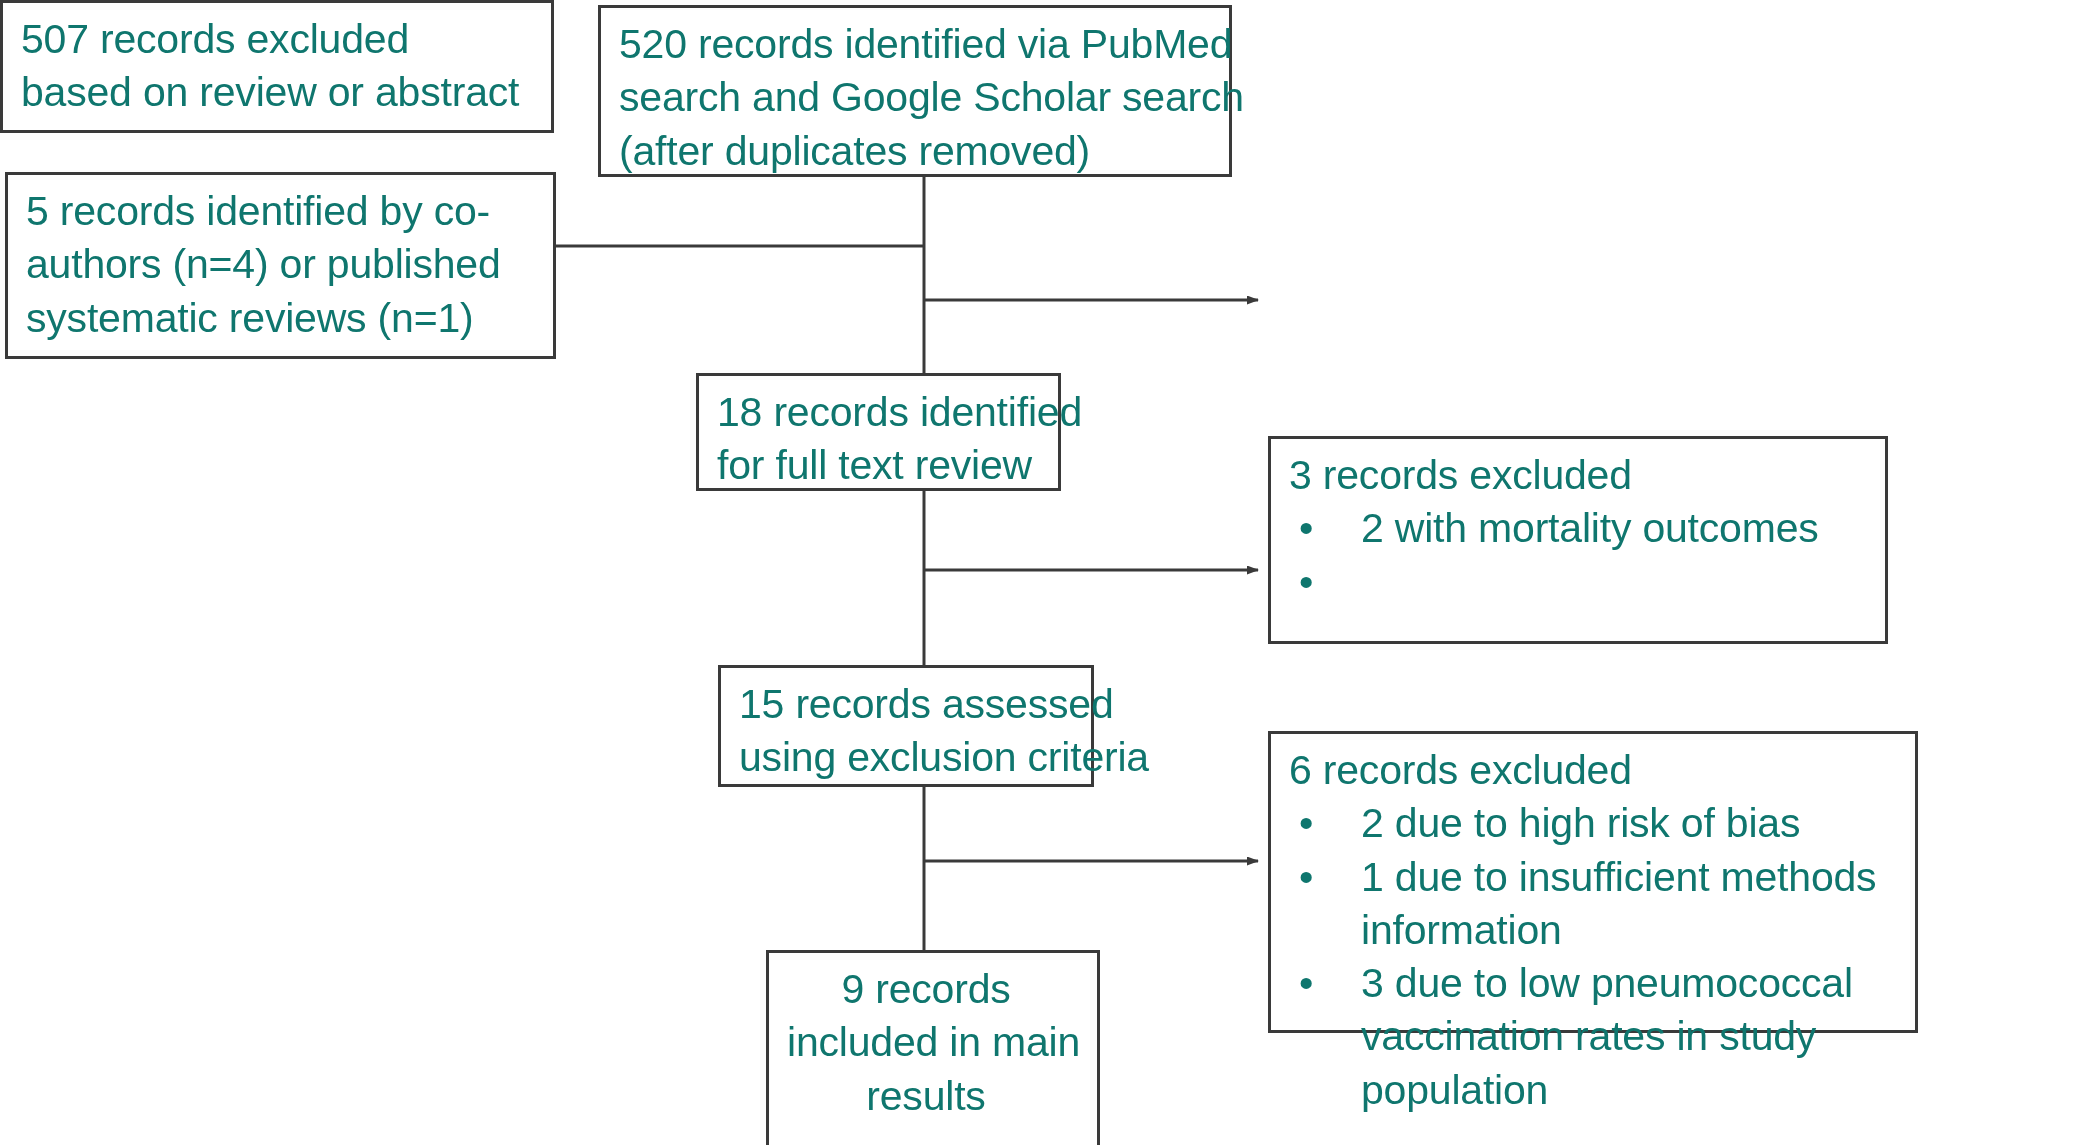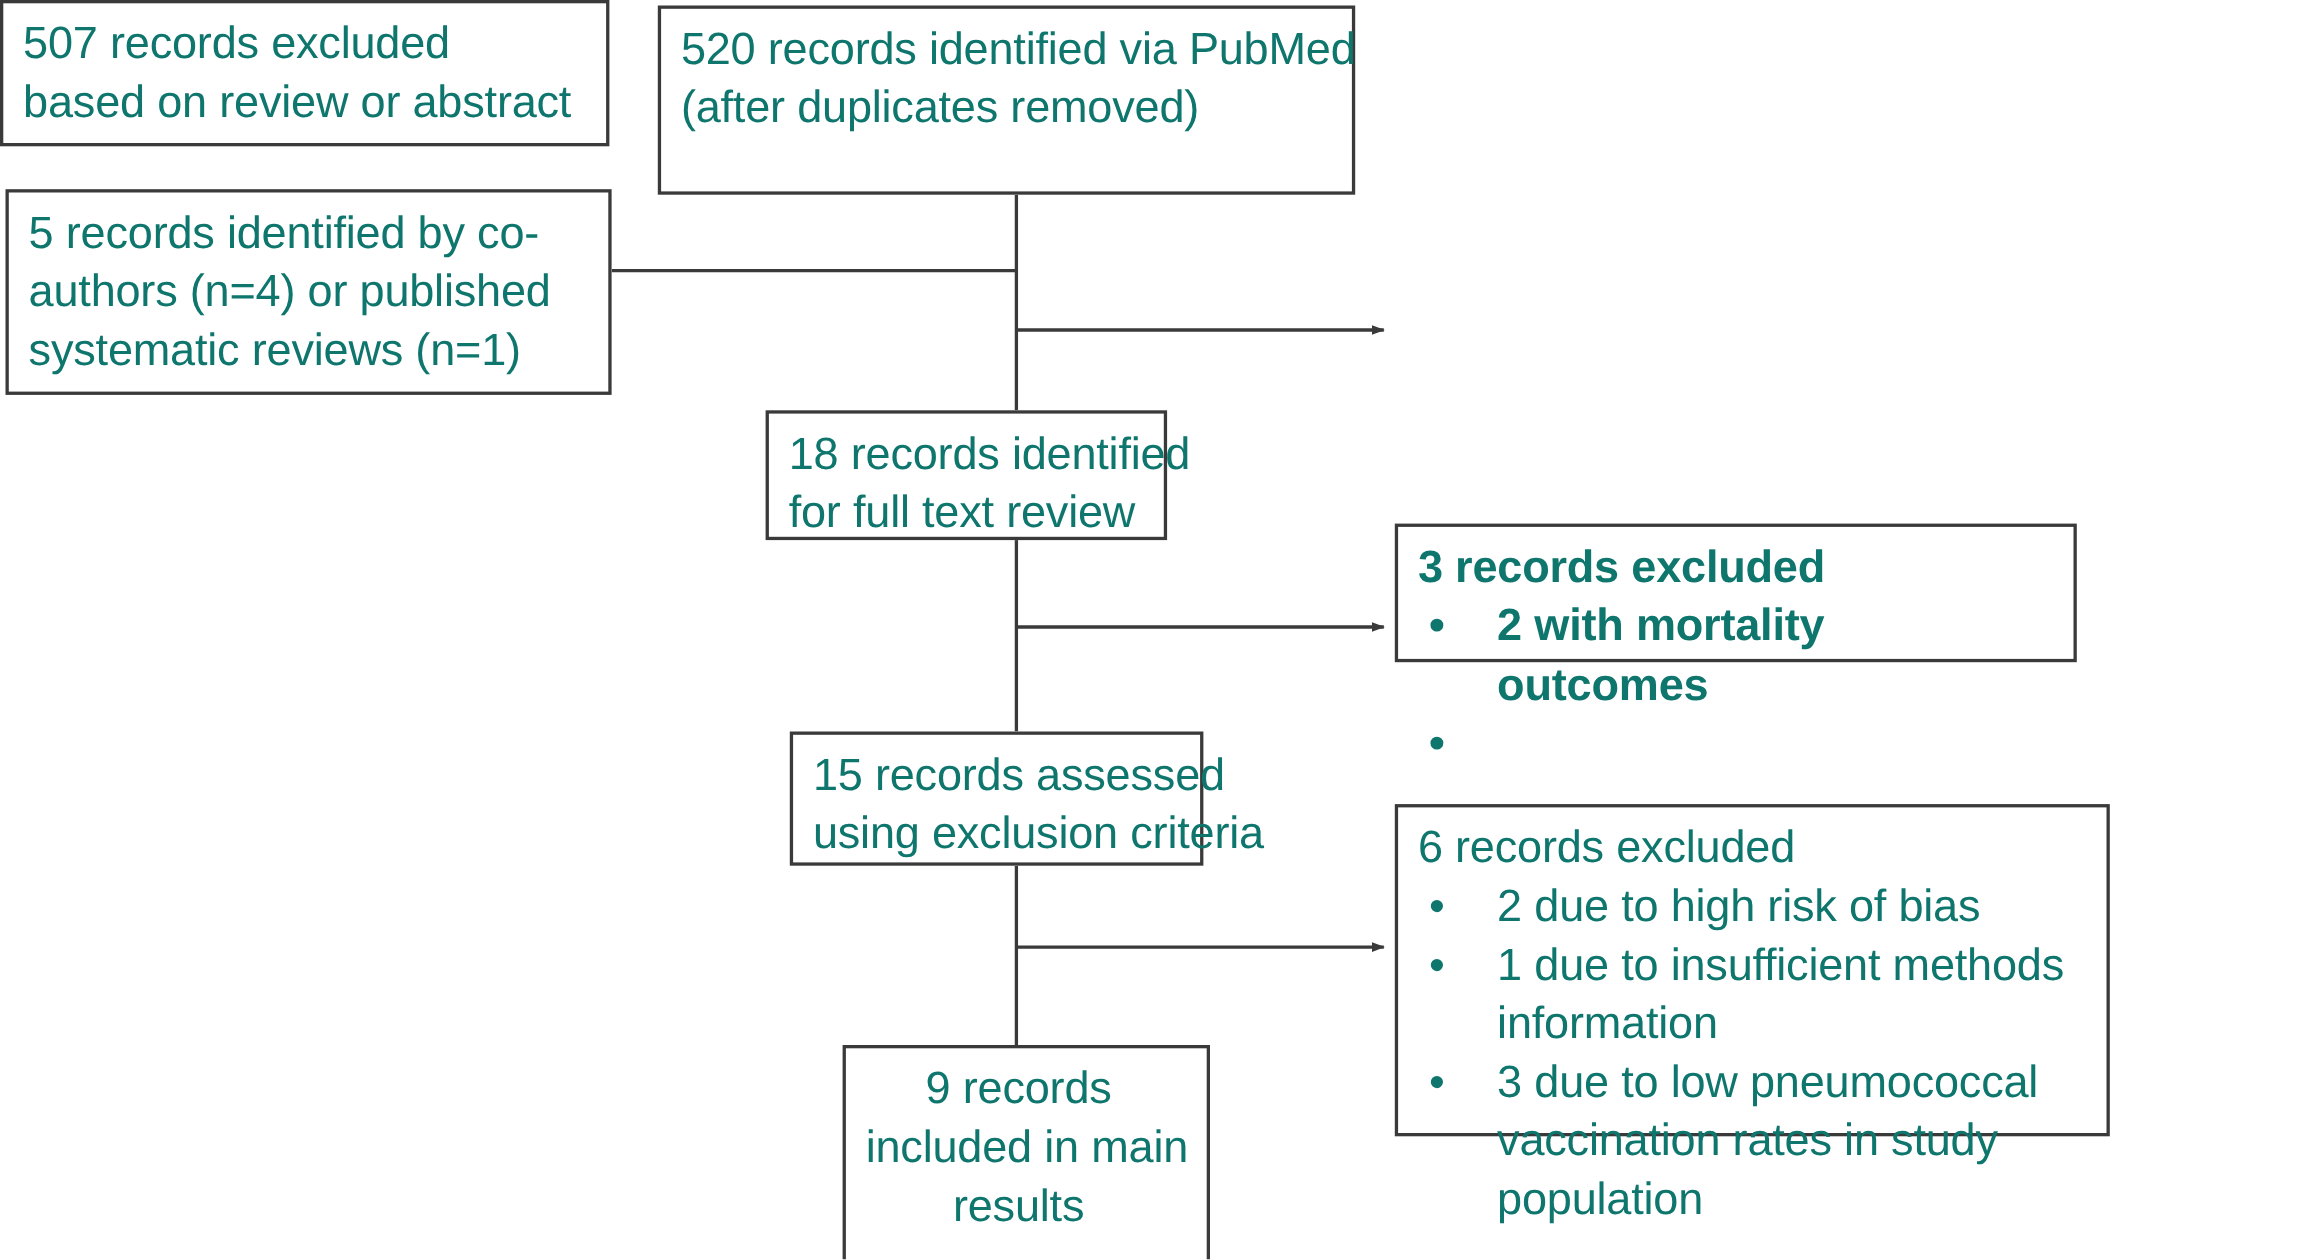--- a/index.html
+++ b/index.html
@@ -56,21 +56,21 @@
     left: 10px;
     top: 0;
     font-size: 41px;
     line-height: 1.30;
   }
 
   
   #node-identified      { left: 598px;  top: 5px;    width: 634px;  height: 172px; }
   #node-coauthors       { left: 5px;    top: 172px;  width: 551px;  height: 187px; }
   #node-fulltext        { left: 696px;  top: 373px;  width: 365px;  height: 118px; }
-  #node-excluded-3      { left: 1268px; top: 476px;  width: 620px;  height: 126px; font-weight: bold; }
+  #node-excluded-3      { left: 1268px; top: 436px;  width: 620px;  height: 208px; }
   #node-assessed        { left: 718px;  top: 665px;  width: 376px;  height: 122px; }
   #node-excluded-6      { left: 1268px; top: 731px;  width: 650px;  height: 302px; }
   #node-included        { left: 766px;  top: 950px;  width: 334px;  height: 222px; text-align: center; }
 </style>
 </head>
 <body>
 
 <div id="stage">
 
   <svg id="connectors" viewBox="0 0 2091 1145" width="2091" height="1145" aria-hidden="true">
@@ -90,20 +90,21 @@
 
     <line x1="924" y1="570" x2="1258" y2="570" stroke="#3a3a3a" stroke-width="3" marker-end="url(#arrowhead)"></line>
 
     <line x1="924" y1="787" x2="924" y2="950" stroke="#3a3a3a" stroke-width="3"></line>
 
     <line x1="924" y1="861" x2="1258" y2="861" stroke="#3a3a3a" stroke-width="3" marker-end="url(#arrowhead)"></line>
   </svg>
 
   <div class="node" id="node-identified">
     <span class="line">520 records identified via PubMed</span>
+    <span class="line">search and Google Scholar search</span>
     <span class="line">(after duplicates removed)</span>
   </div>
 
   <div class="node" id="node-coauthors">
     <span class="line">5 records identified by co-</span>
     <span class="line">authors (n=4) or published</span>
     <span class="line">systematic reviews (n=1)</span>
   </div>
 
   <div class="node" id="node-excluded-title-abstract">

